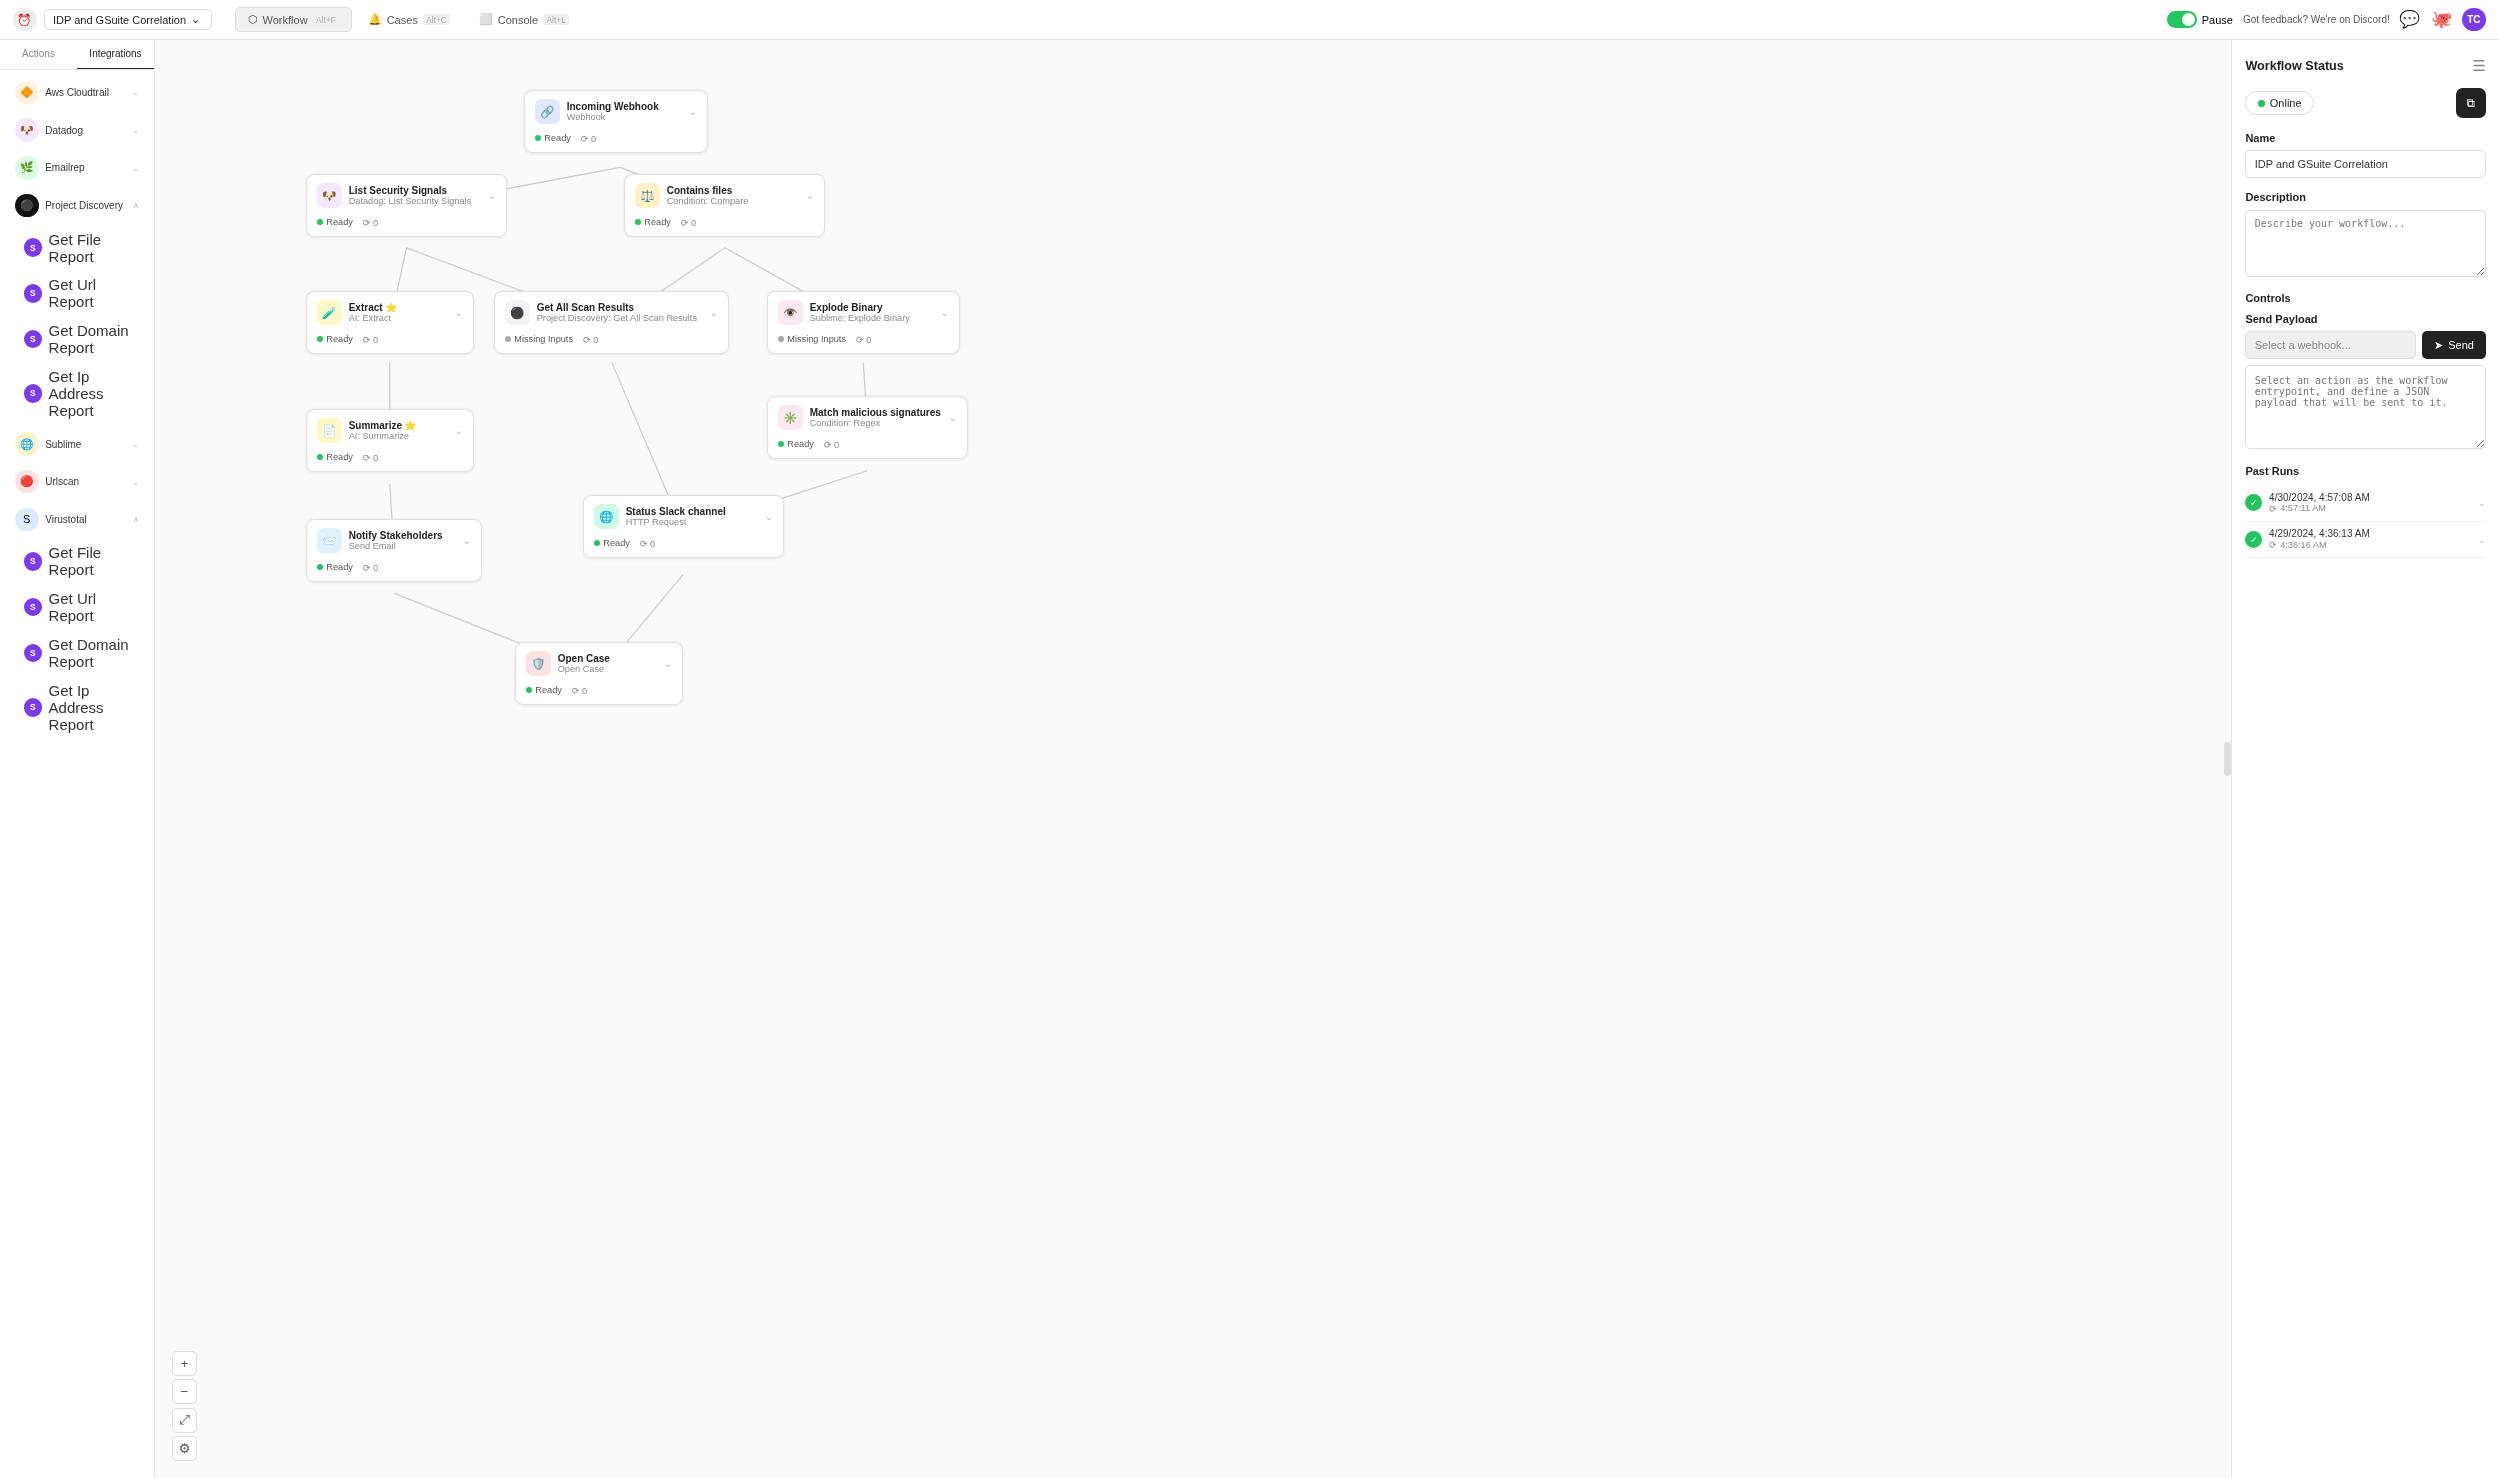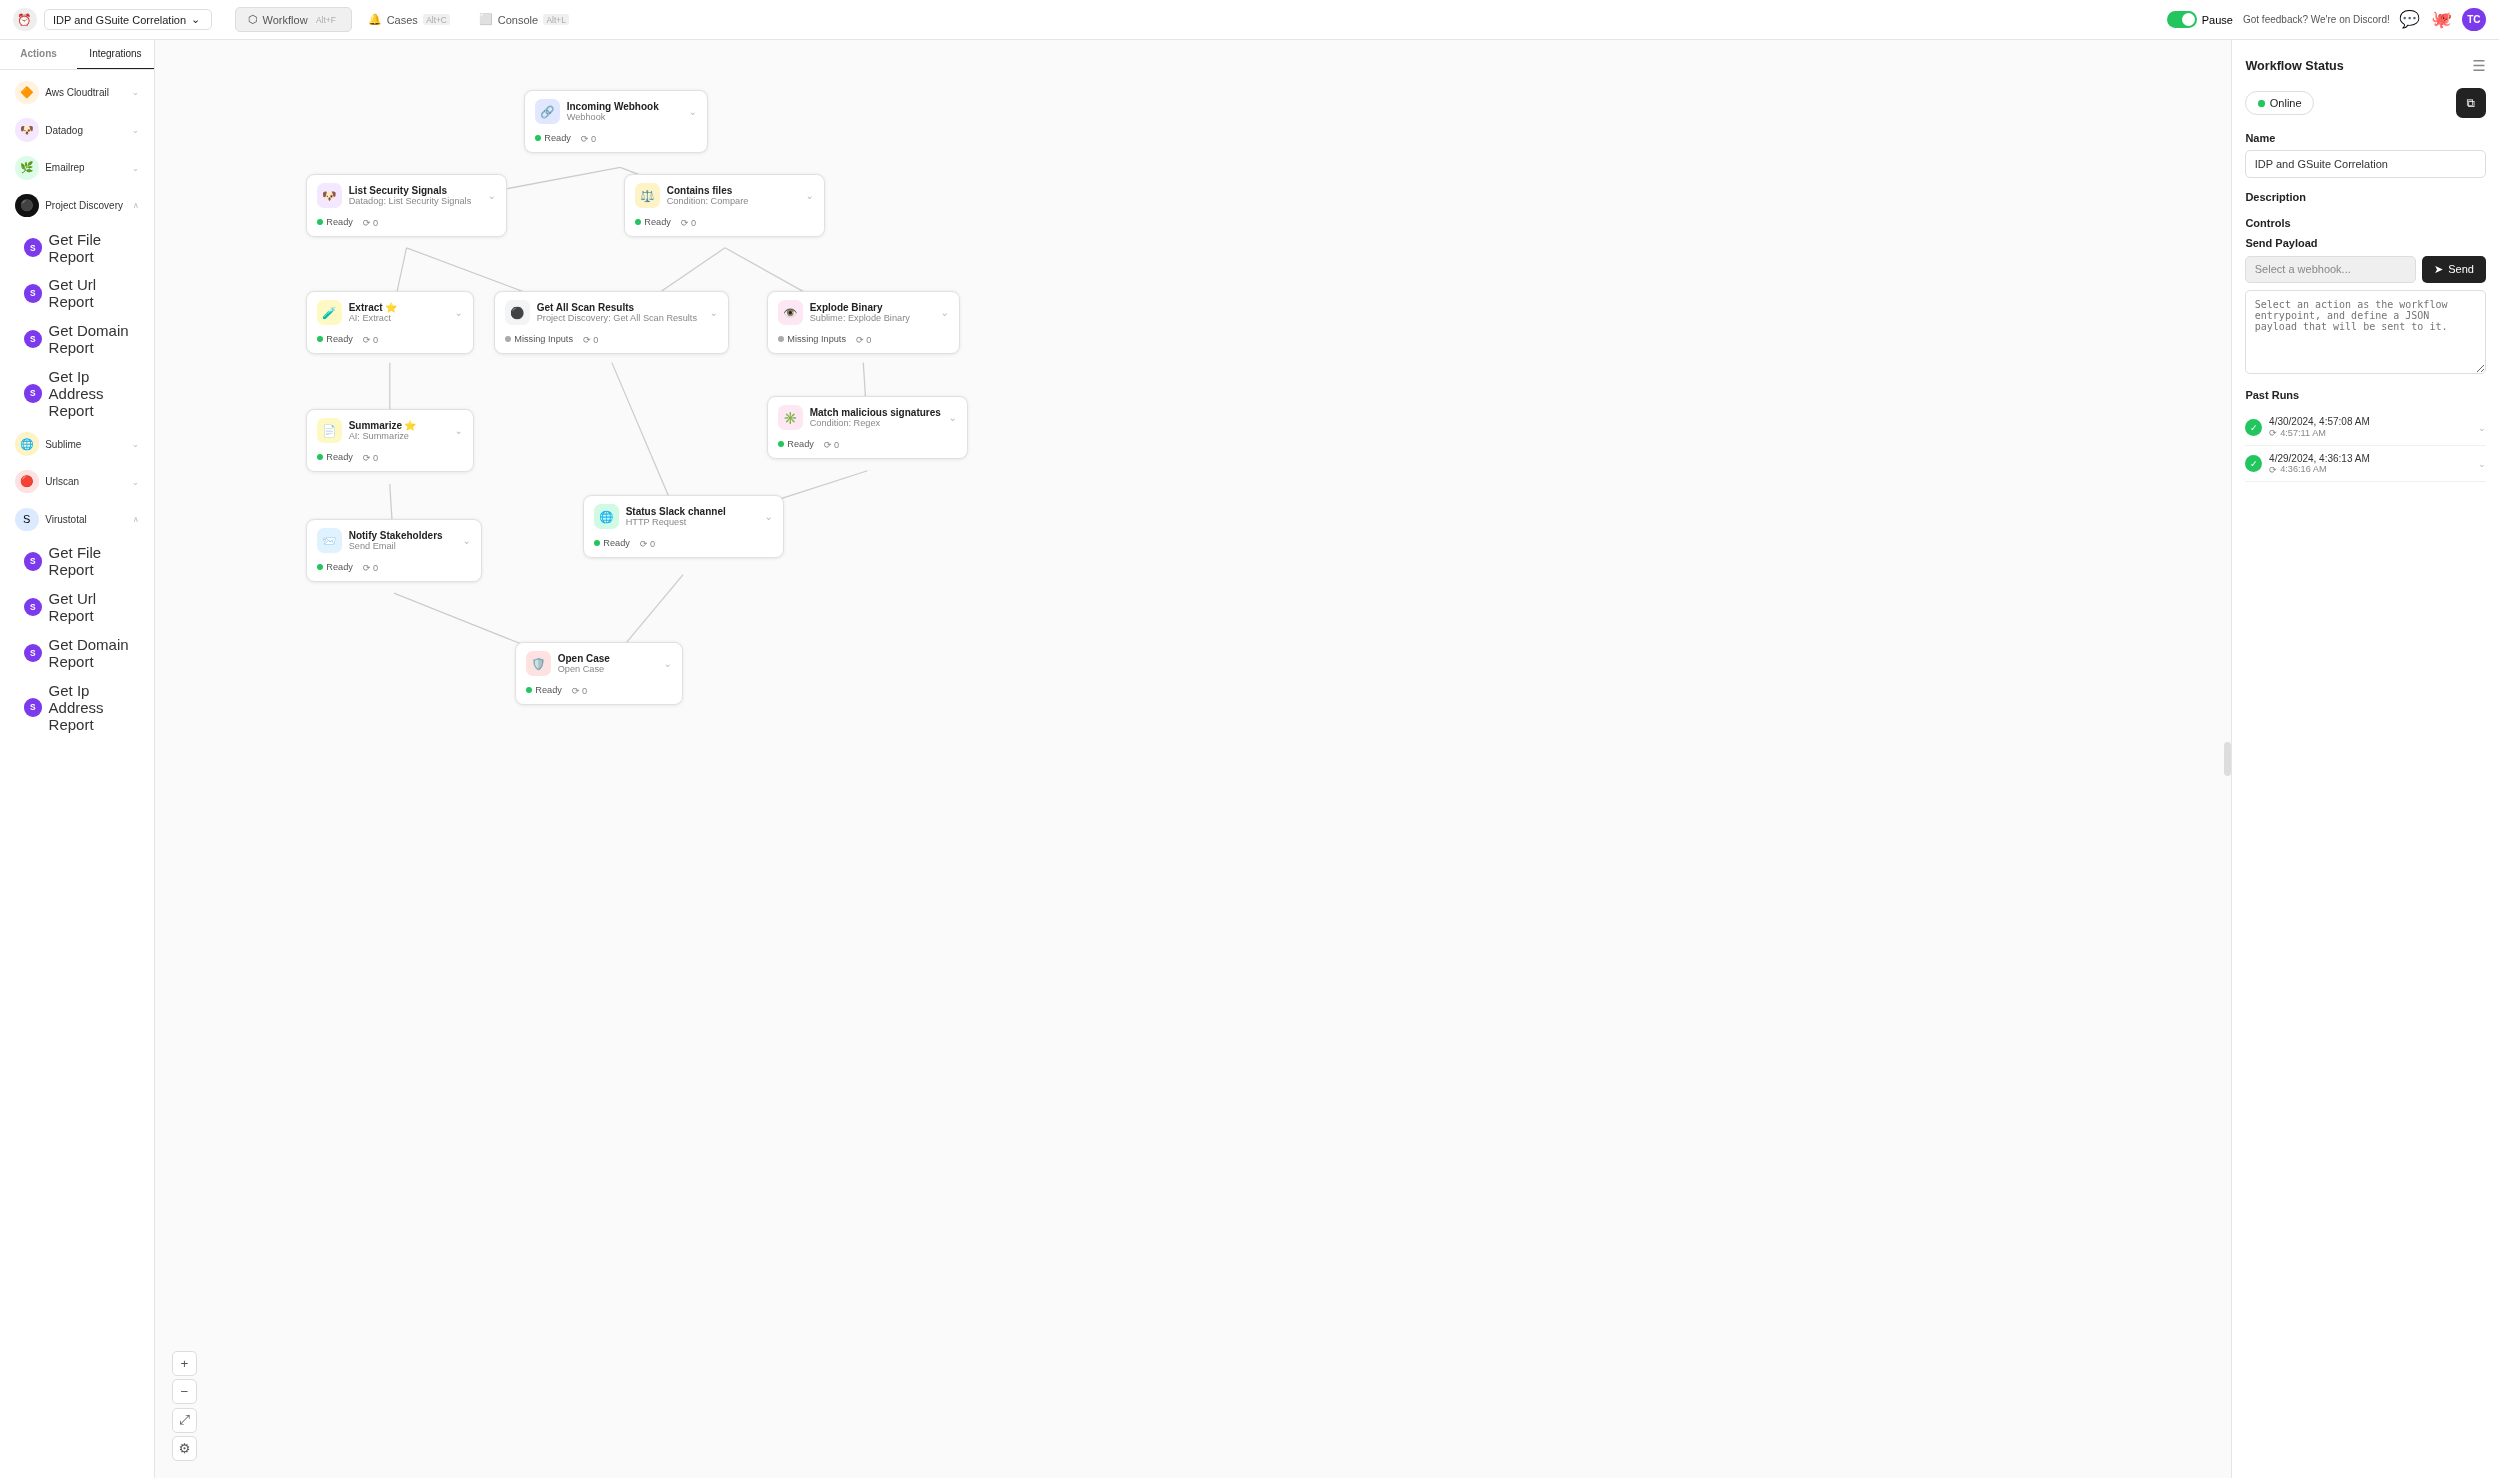--- a/index.html
+++ b/index.html
@@ -20,21 +20,21 @@
     .toggle-knob { width: 13.4px; height: 13.4px; background: #fff; border-radius: 50%; position: absolute; top: 1.7px; right: 1.7px; }
     .feedback-text { font-size: 10px; color: #555; }
     .nav-icon { width: 23.5px; height: 23.5px; border-radius: 50%; background: #7c3aed; color: #fff; display: flex; align-items: center; justify-content: center; font-size: 10px; font-weight: bold; }
 
     
     .main { display: flex; flex: 1; overflow: hidden; }
 
     
     .sidebar { width: 155px; background: #fff; border-right: 0.8px solid #e5e5e5; display: flex; flex-direction: column; overflow-y: auto; }
     .sidebar-tabs { display: flex; border-bottom: 0.8px solid #e5e5e5; }
-    .sidebar-tab { flex: 1; text-align: center; padding: 8.4px 0; font-size: 10px; color: #888; cursor: pointer; font-weight: bold; }
+    .sidebar-tab { flex: 1; text-align: center; padding: 8.4px 0; font-size: 10px; color: #888; cursor: pointer; }
     .sidebar-tab.active { color: #222; border-bottom: 1.7px solid #222; font-weight: 500; }
     .sidebar-section { padding: 3.4px 0; }
     .sidebar-item { display: flex; align-items: center; gap: 6.7px; padding: 6.7px 10px; cursor: pointer; border-radius: 5px; margin: 0.8px 5px; }
     .sidebar-item-icon { width: 23.5px; height: 23.5px; border-radius: 50%; display: flex; align-items: center; justify-content: center; font-size: 11px; flex-shrink: 0; }
     .sidebar-item-label { font-size: 10px; color: #333; flex: 1; }
     .sidebar-item-chevron { color: #bbb; font-size: 8.4px; }
     .sidebar-sub-item { display: flex; align-items: center; gap: 6.7px; padding: 5.9px 10px 5.9px 23.5px; cursor: pointer; }
     .sidebar-sub-icon { width: 18.4px; height: 18.4px; border-radius: 50%; background: #7c3aed; display: flex; align-items: center; justify-content: center; color: #fff; font-size: 8.4px; font-weight: bold; flex-shrink: 0; }
     .sidebar-sub-label { font-size: 15px; color: #333; }
 
@@ -467,20 +467,21 @@
       </div>
       <div class="rp-copy-btn">
         <span>⧉</span>
       </div>
     </div>
 
     <div class="rp-section-title">Name</div>
     <input class="rp-input" type="text" value="IDP and GSuite Correlation" style="">
 
     <div class="rp-section-title">Description</div>
+    <textarea class="rp-textarea" placeholder="Describe your workflow..." style=""></textarea>
 
     <div class="rp-controls-title">Controls</div>
 
     <div class="rp-send-payload-title">Send Payload</div>
     <div class="rp-send-row">
       <select class="rp-select">
         <option>Select a webhook...</option>
       </select>
       <button class="rp-send-btn">
         <span>➤</span>

